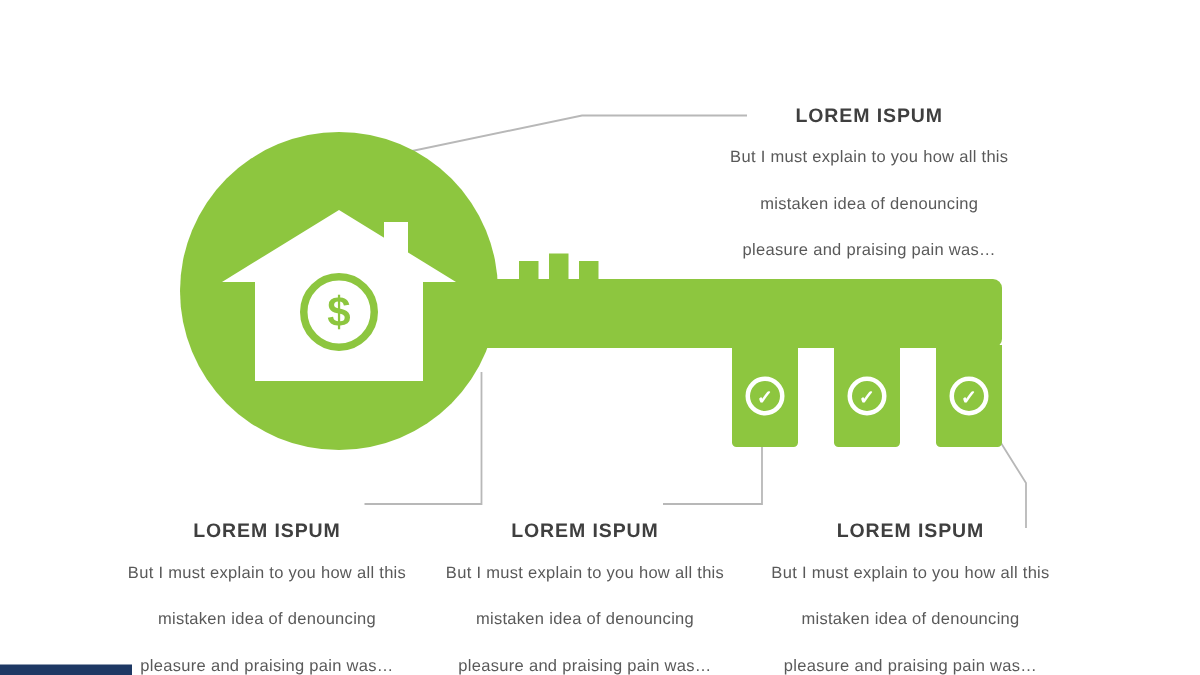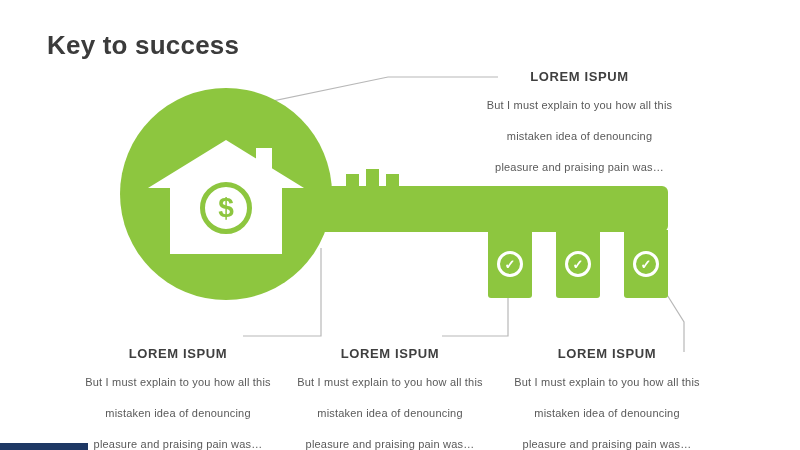--- a/index.html
+++ b/index.html
@@ -49,21 +49,20 @@
   .co-bl{left:62px;top:346px;width:232px;}
   .co-bm{left:274px;top:346px;width:232px;}
   .co-br{left:491px;top:346px;width:232px;}
   .footer-bar{position:absolute;left:0;top:443px;width:88px;height:7px;background:#1e3864;z-index:6;}
 </style>
 </head>
 <body>
 
 <div class="slide">
 
-  <div class="title">Key to success</div>
 
   <svg class="lines" width="800" height="450" viewBox="0 0 800 450">
     <path d="M 230 110 L 388 77 L 498 77" stroke="#b8b8b8" stroke-width="1.2" fill="none"></path>
     <path d="M 321 248 L 321 336 L 243 336" stroke="#b8b8b8" stroke-width="1.2" fill="none"></path>
     <path d="M 508 290 L 508 336 L 442 336" stroke="#b8b8b8" stroke-width="1.2" fill="none"></path>
     <path d="M 664 290 L 684 322 L 684 352" stroke="#b8b8b8" stroke-width="1.2" fill="none"></path>
   </svg>
 
   <div class="key-bow"></div>
 

